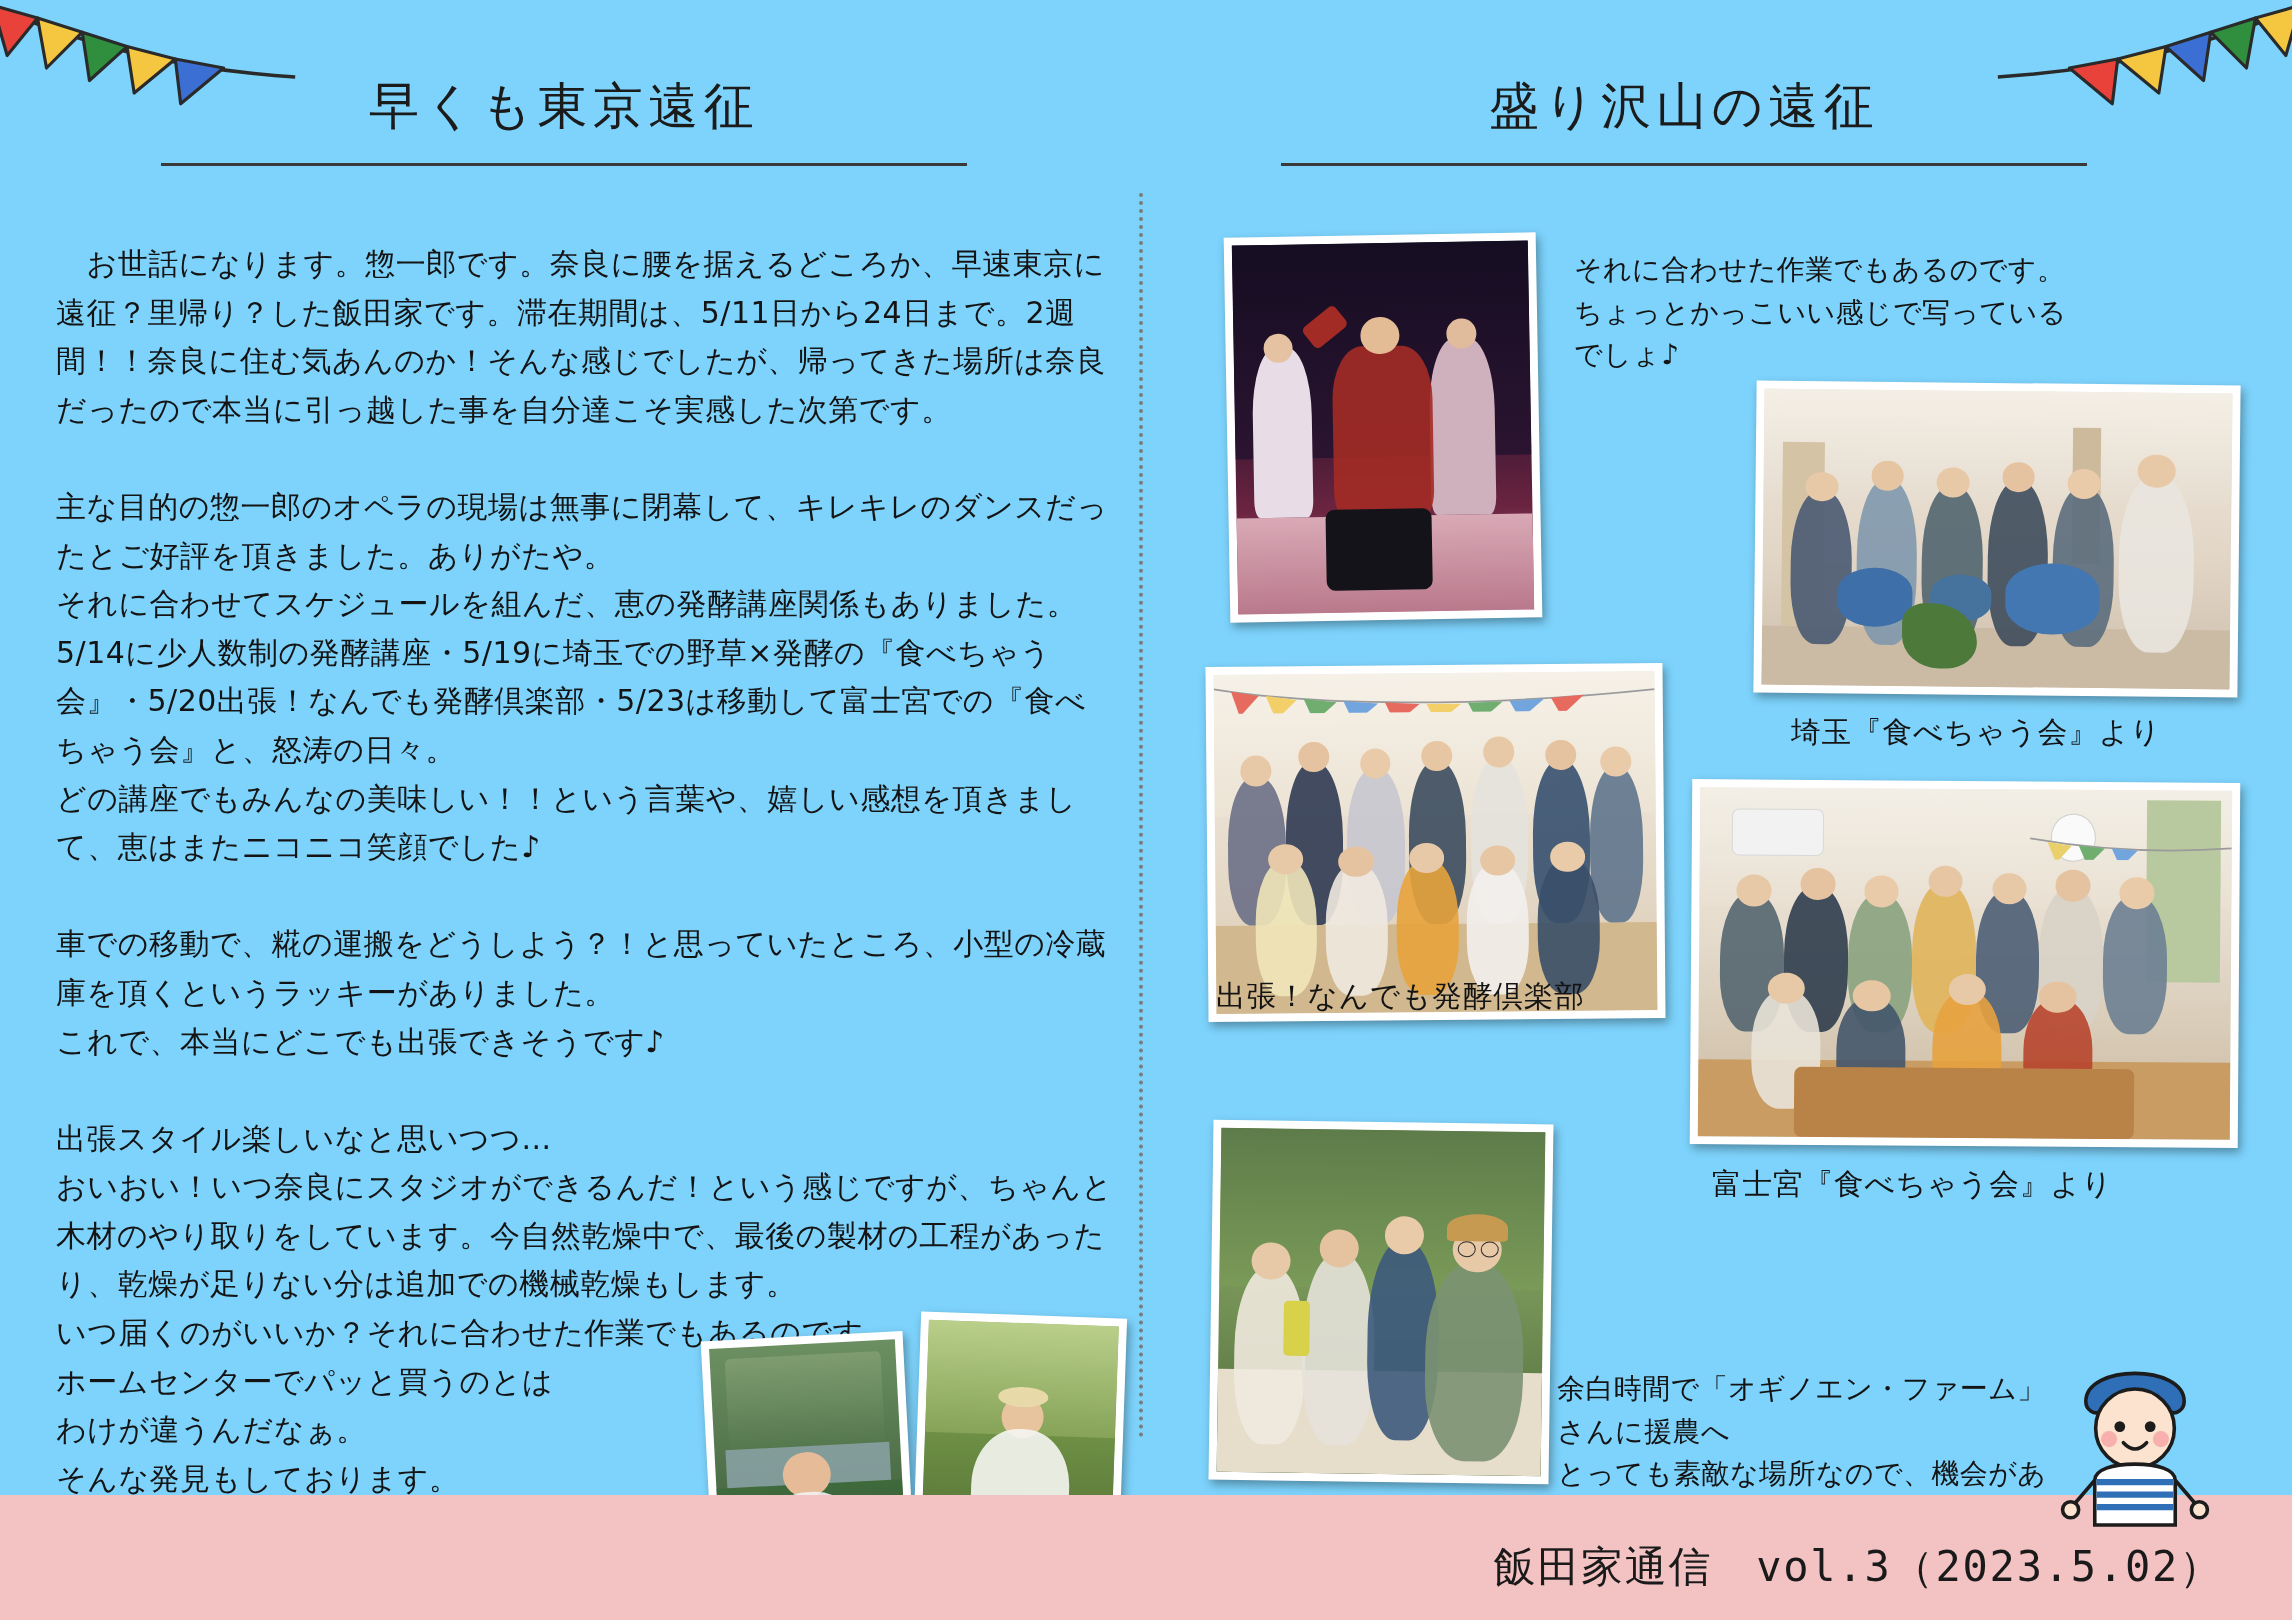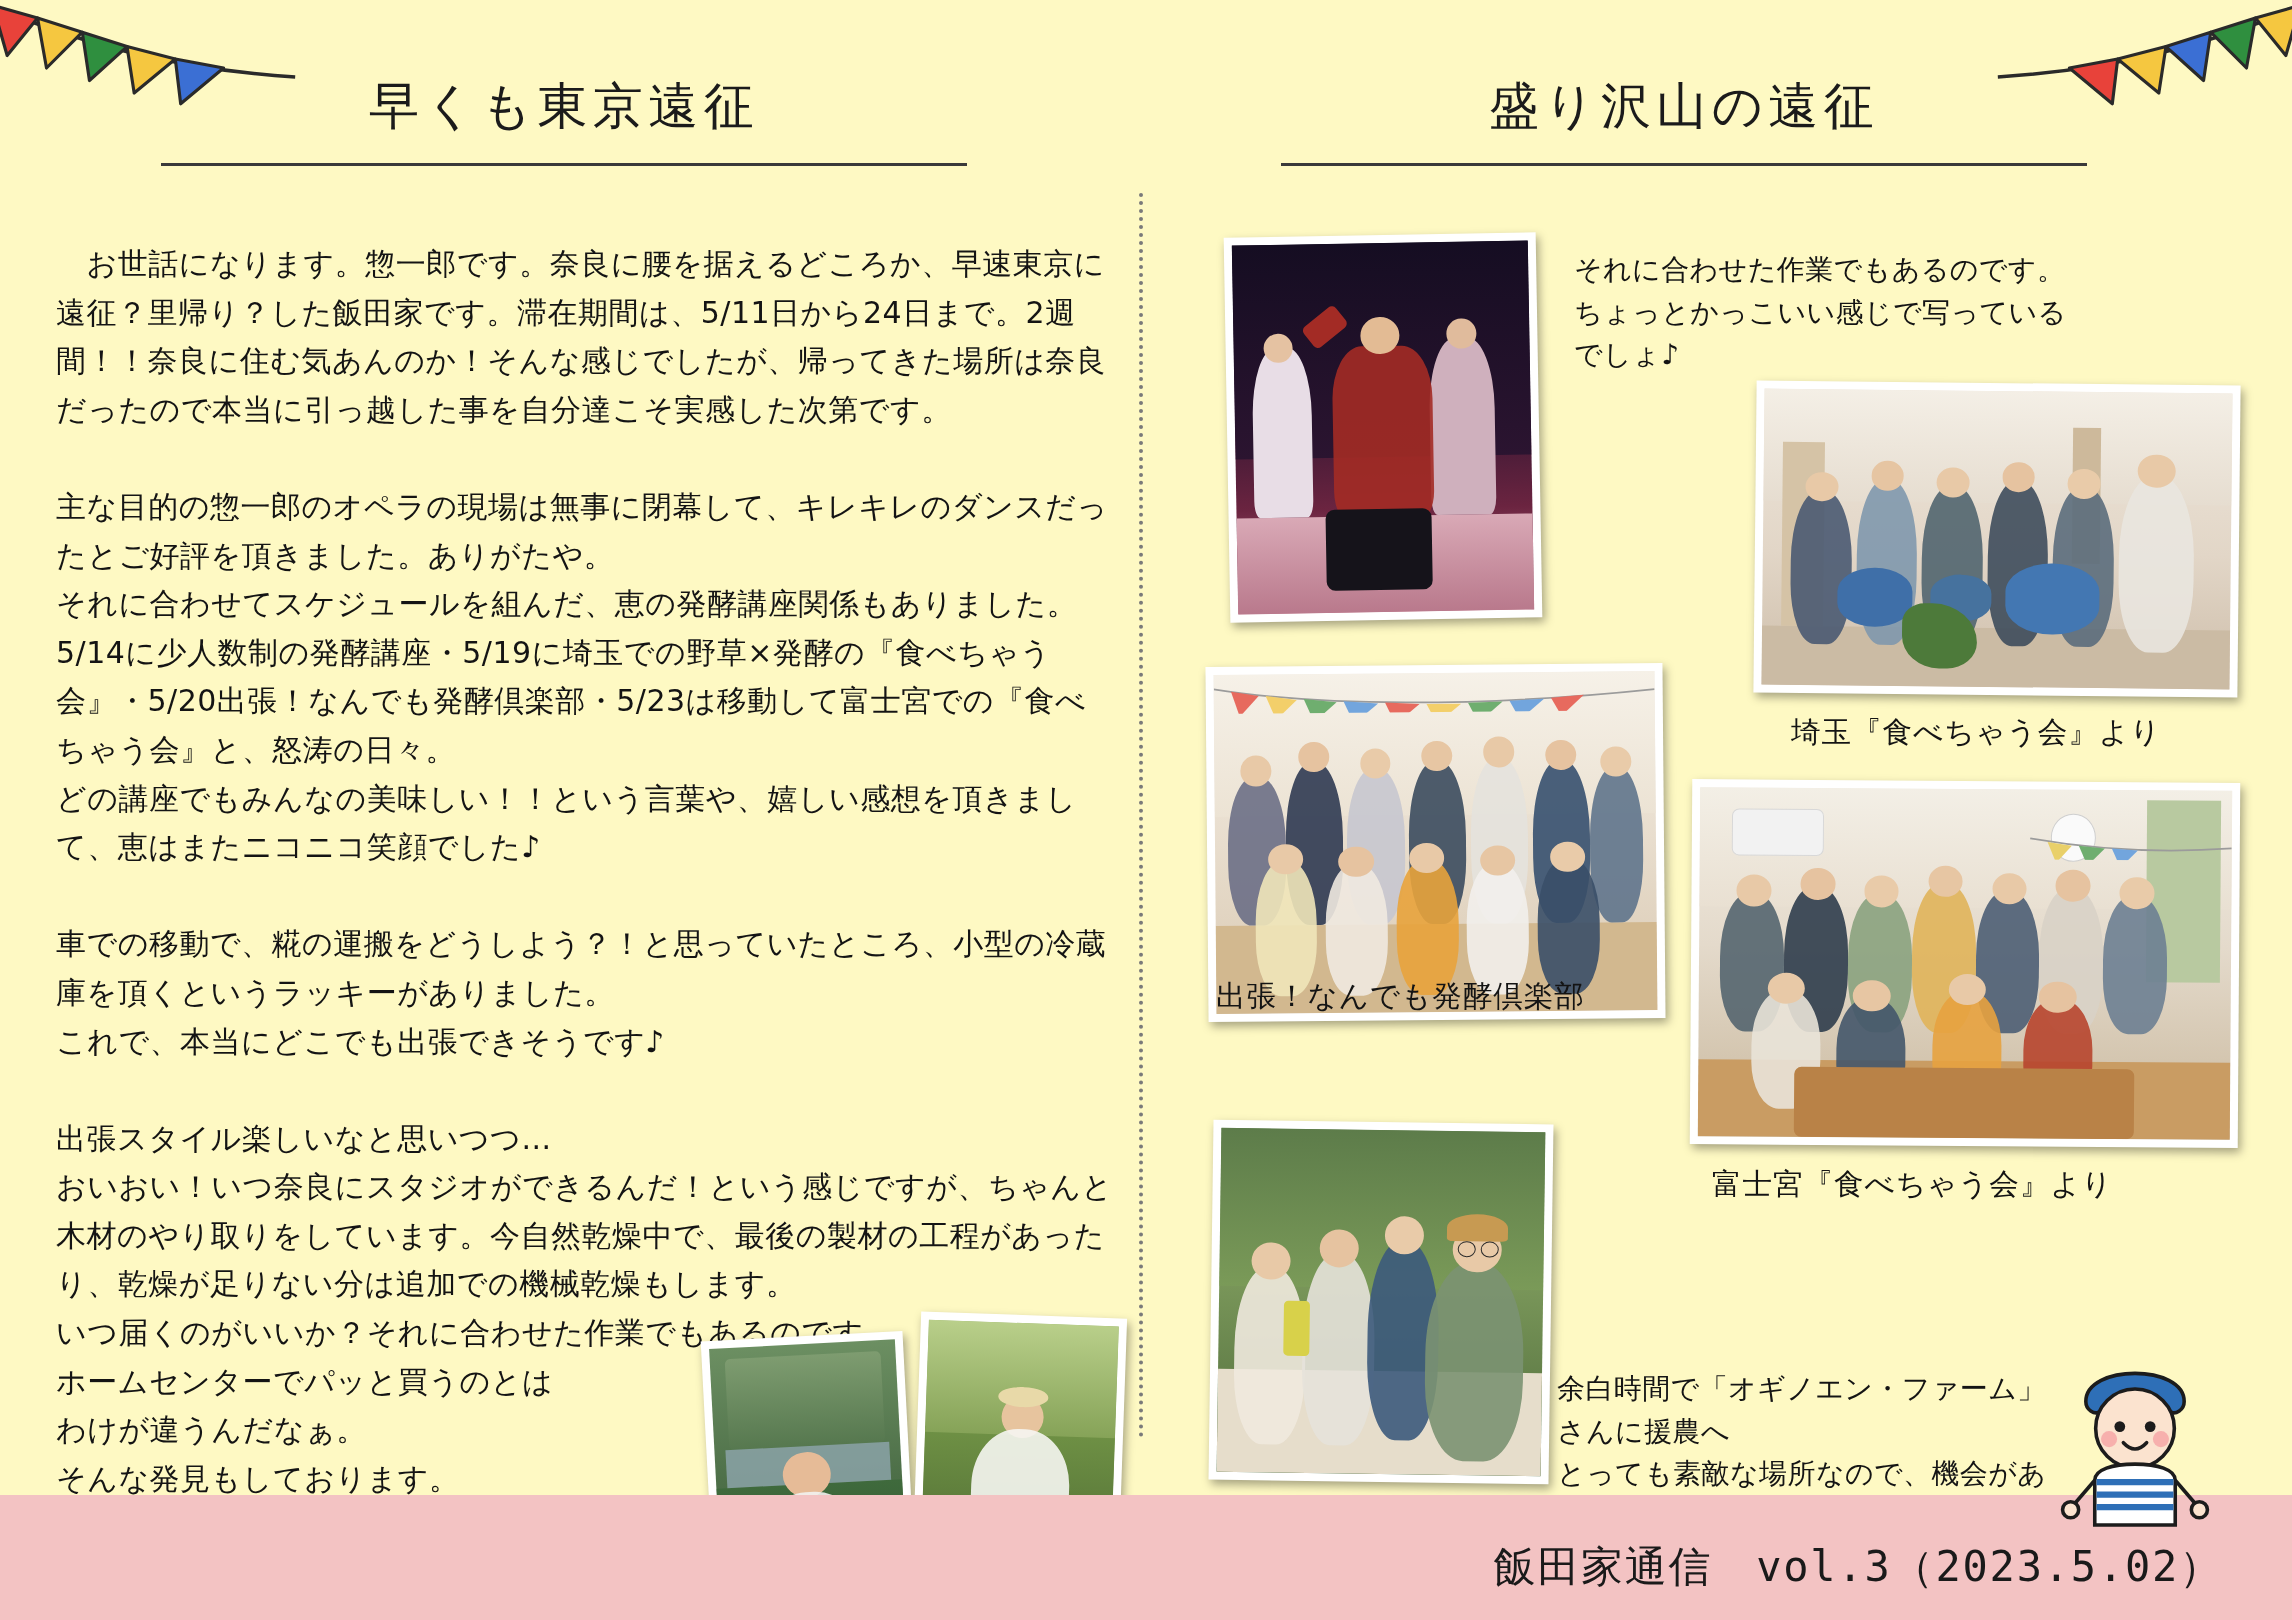--- a/index.html
+++ b/index.html
@@ -7,21 +7,21 @@
     padding: 0;
     background: #ffffff;
   }
   body {
     font-family: "DejaVu Sans", "Liberation Sans", sans-serif;
   }
   .page {
     position: relative;
     width: 2293px;
     height: 1620px;
-    background: #fef9c3;
+    background: #7dd3fc;
     overflow: hidden;
   }
 
   
   .bunting {
     position: absolute;
     top: 0;
     width: 322px;
     height: 170px;
     pointer-events: none;

